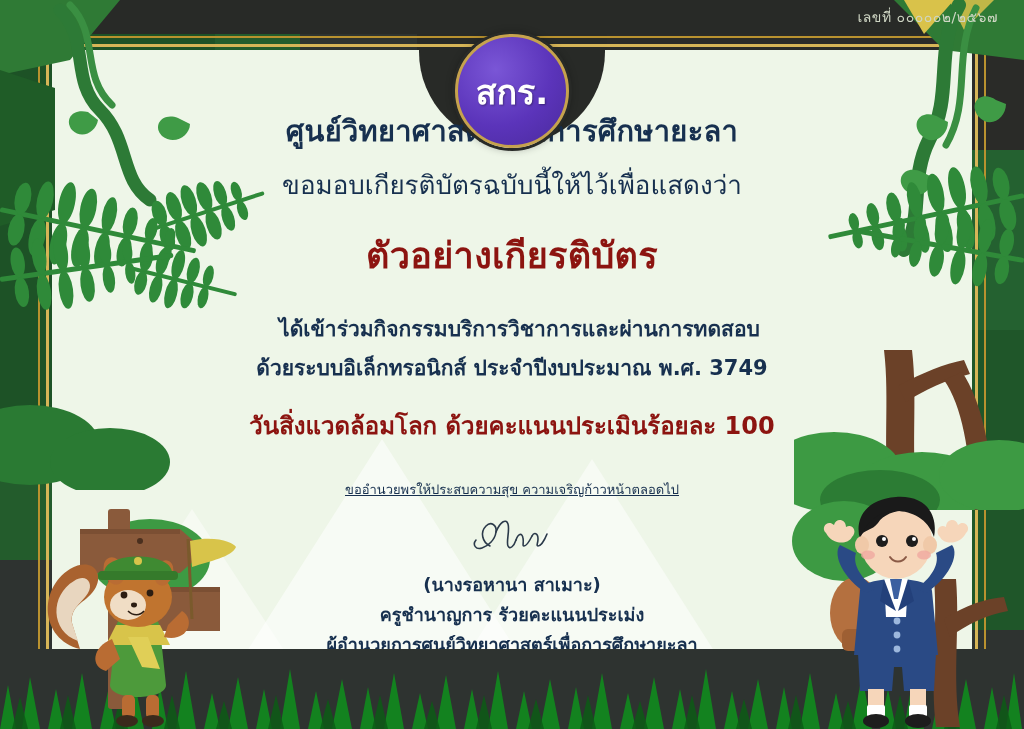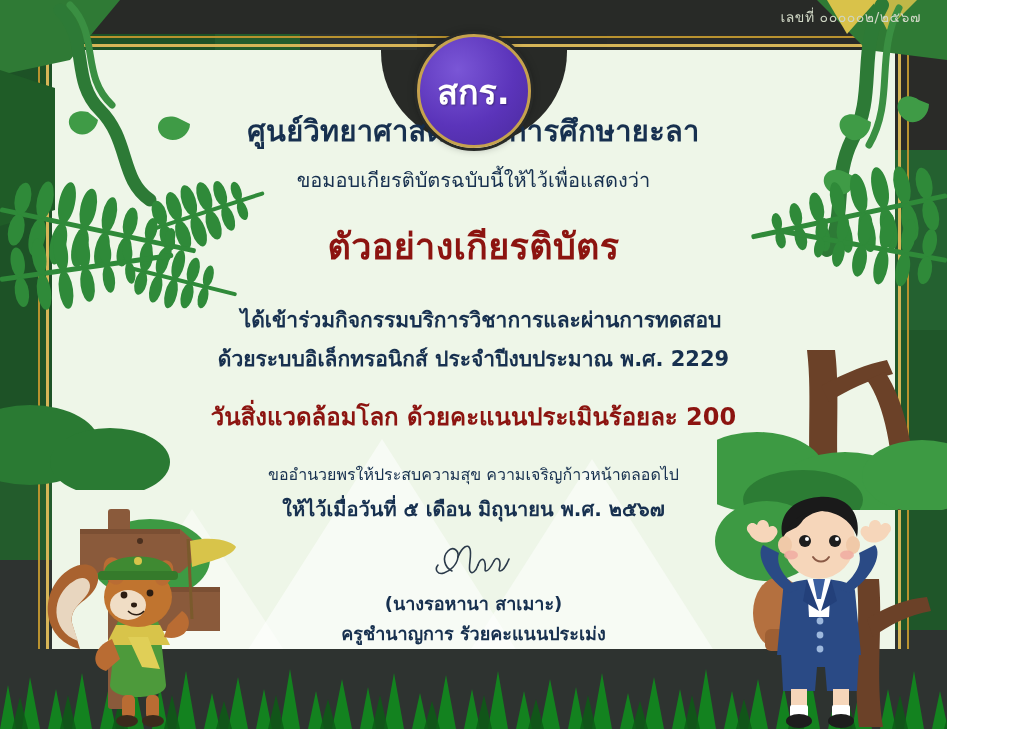--- a/index.html
+++ b/index.html
@@ -1,20 +1,20 @@
 <!DOCTYPE html>
 <html><head>
 <meta charset="utf-8">
 <style>
   html,body{margin:0;padding:0;background:#ffffff;}
   body{font-family:"DejaVu Sans","Liberation Sans",sans-serif;}
 
   #cert{
     position:relative;
-    width:947px;height:729px;
+    width:1024px;height:729px;
     overflow:hidden;
     background:#2b3029;
   }
 
   
   .bg-dark{position:absolute;inset:0;background:#2e3330;}
   .bg-darker-tr{
     position:absolute;right:0;top:0;width:420px;height:330px;
     background:#2a2b28;
   }
@@ -117,45 +117,45 @@
     position:absolute;left:0;right:0;top:0;
     text-align:center;
     z-index:20;
   }
   .org-title{
     margin-top:108px;
     font-size:29px;font-weight:bold;color:#17304f;
     letter-spacing:.3px;
   }
   .subtitle{
-    margin-top:10px;font-size:20px;color:#17304f;
+    margin-top:10px;font-size:26px;color:#17304f;
   }
   .recipient{
     margin-top:22px;font-size:36px;font-weight:bold;color:#8c1410;
     letter-spacing:.3px;
   }
   .body-line{
     font-size:21px;color:#17304f;font-weight:bold;
   }
   .body-line.first{margin-top:28px;padding-left:15px;}
   .body-line.second{margin-top:6px;}
   .highlight{
     margin-top:22px;font-size:24px;font-weight:bold;color:#8c1410;
   }
   .wish{
-    margin-top:26px;font-size:16px;color:#17304f;
+    margin-top:34px;font-size:13px;color:#17304f;text-decoration:underline;
   }
   .dateline{
     margin-top:6px;font-size:20px;color:#17304f;font-weight:bold;
   }
 
   
   .sig-wrap{margin-top:12px;height:44px;position:relative;}
   .sig-svg{position:absolute;left:50%;top:0;transform:translateX(-50%);}
-  .sig-name{font-size:18px;color:#17304f;font-weight:bold;margin-top:8px;}
+  .sig-name{font-size:18px;color:#17304f;font-weight:bold;margin-top:14px;}
   .sig-role{font-size:18px;color:#17304f;font-weight:bold;margin-top:1px;}
   .sig-office{font-size:18px;color:#17304f;font-weight:bold;margin-top:1px;}
 
   
   .art{position:absolute;pointer-events:none;}
   .art-tl{left:0;top:0;width:300px;height:320px;z-index:30;}
   .art-tr{right:0;top:0;width:280px;height:300px;z-index:30;}
   .art-left{left:0;top:150px;width:230px;height:340px;z-index:30;}
   .art-right{right:0;top:150px;width:230px;height:360px;z-index:30;}
   .art-squirrel{left:20px;bottom:0;width:250px;height:230px;z-index:35;}
@@ -198,27 +198,26 @@
   <div class="content">
 
     <div class="org-title">ศูนย์วิทยาศาสตร์เพื่อการศึกษายะลา</div>
 
     <div class="subtitle">ขอมอบเกียรติบัตรฉบับนี้ให้ไว้เพื่อแสดงว่า</div>
 
     <div class="recipient">ตัวอย่างเกียรติบัตร</div>
 
     <div class="body-line first">ได้เข้าร่วมกิจกรรมบริการวิชาการและผ่านการทดสอบ</div>
 
-    <div class="body-line second">ด้วยระบบอิเล็กทรอนิกส์ ประจำปีงบประมาณ  พ.ศ. 2229</div>
-
-    <div class="highlight">วันสิ่งแวดล้อมโลก   ด้วยคะแนนประเมินร้อยละ 200</div>
+    <div class="body-line second">ด้วยระบบอิเล็กทรอนิกส์ ประจำปีงบประมาณ  พ.ศ. 3749</div>
+
+    <div class="highlight">วันสิ่งแวดล้อมโลก   ด้วยคะแนนประเมินร้อยละ 100</div>
 
     <div class="wish">ขออำนวยพรให้ประสบความสุข ความเจริญก้าวหน้าตลอดไป</div>
 
-    <div class="dateline">ให้ไว้เมื่อวันที่ ๕ เดือน  มิถุนายน  พ.ศ. ๒๕๖๗</div>
 
     <div class="sig-wrap">
       <svg class="sig-svg" width="120" height="46" viewBox="0 0 120 46">
         <g fill="none" stroke="#2b3a4a" stroke-width="1.6" stroke-linecap="round">
           <path d="M38 34 C30 30 28 20 34 14 C39 9 45 13 44 20 C43 28 36 34 30 36 C24 38 20 33 24 28"></path>
           <path d="M44 20 C48 10 54 6 56 12 C58 18 54 30 56 34 C58 38 62 34 64 28"></path>
           <path d="M64 28 C66 22 70 20 71 26 C72 31 70 34 72 34 C75 34 78 28 80 24"></path>
           <path d="M80 24 C82 20 86 21 86 27 C86 31 84 34 86 34 C89 34 93 27 95 22"></path>
         </g>
       </svg>

